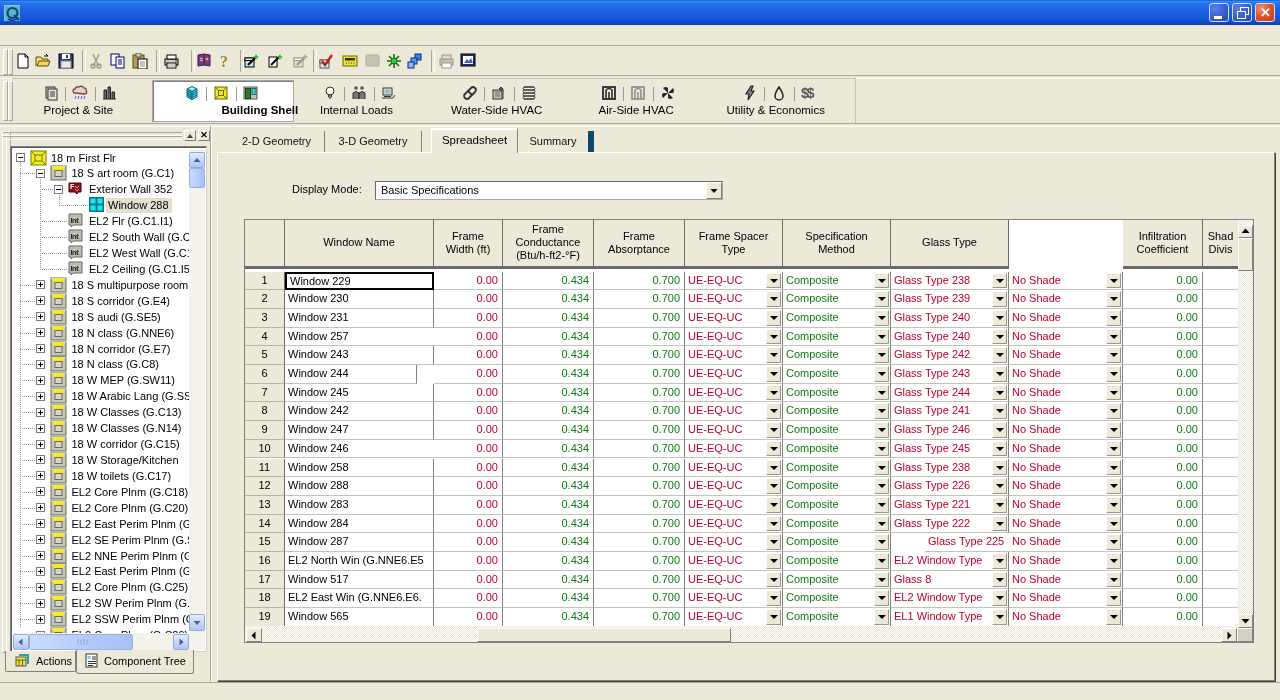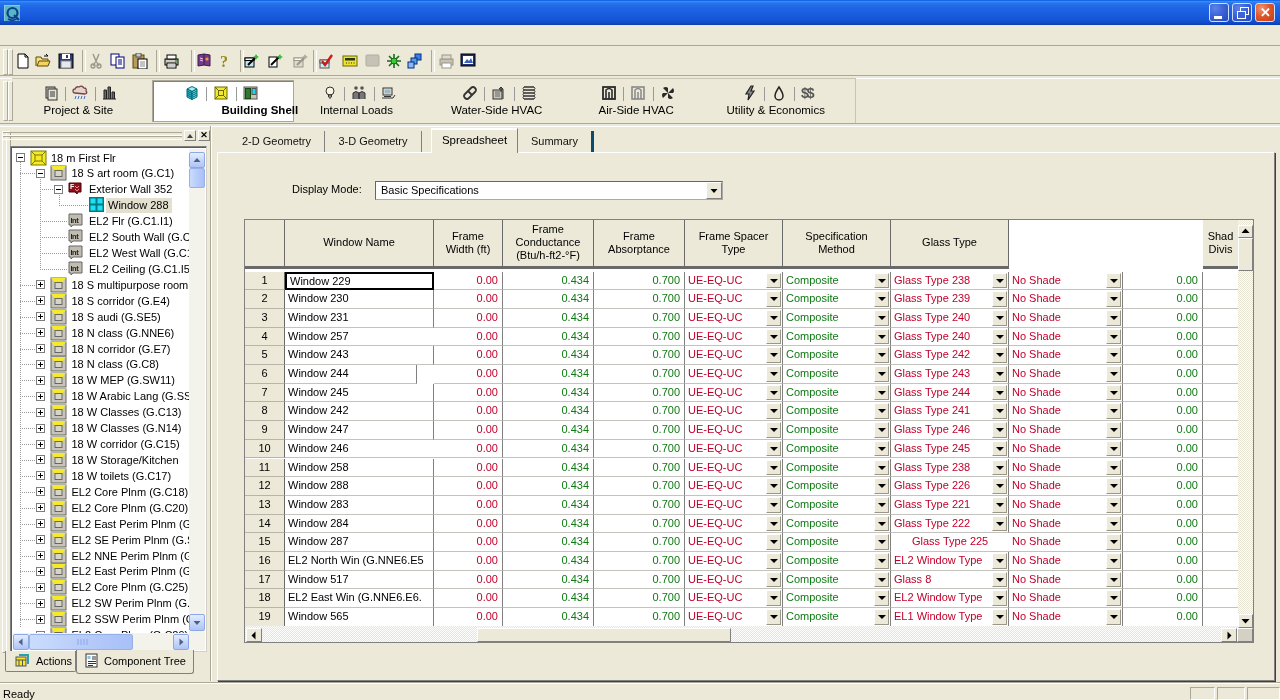--- a/index.html
+++ b/index.html
@@ -674,21 +674,21 @@
         <rect x="2.5" y="3" width="3" height="3" fill="#88C4E8"></rect>
         <path d="M7 4 h4 M7 6 h4 M3 8.5 h8 M3 10.5 h8 M3 12.5 h5" stroke="#333"></path>
       </svg>
       <span class="abs" style="left:27px;top:5px">Component Tree</span>
     </div>
 <div class="abs" style="left:210px;top:126px;width:1px;height:555px;background:#ACA899"></div>
     <div class="abs" style="left:211px;top:126px;width:1px;height:555px;background:#FFFFFF"></div>
     <div class="ttab" style="left:229px;top:131px;width:96px;height:21px;padding-top:4px;border-right:1px solid #808080;color:#111">2-D Geometry</div>
     <div class="ttab" style="left:325px;top:131px;width:97px;height:21px;padding-top:4px;border-right:1px solid #808080;color:#111">3-D Geometry</div>
     <div class="ttab" style="left:431px;top:128px;width:87px;height:25px;z-index:2;border:1px solid #808080;border-bottom:none;border-top-color:#fff;border-left-color:#fff;box-shadow:inset 0 1px 0 #fff;background:#ECE9D8;font-size:11.5px;padding-top:5px">Spreadsheet</div>
-    <div class="ttab" style="left:518px;top:131px;width:76px;height:21px;padding-top:4px;border-right:3px solid #0c4a6e;color:#111">Summary</div>
+    <div class="ttab" style="left:518px;top:131px;width:76px;height:21px;padding-top:4px;border-right:6px solid #0c4a6e;color:#111">Summary</div>
     <div id="panel" class="abs"></div>
     <div class="abs" style="left:292px;top:183px">Display Mode:</div>
     <div class="field" style="left:375px;top:181px;width:348px;height:19px"></div>
     <div class="abs" style="left:381px;top:184px">Basic Specifications</div>
     <div class="combobtn" style="left:706px;top:182px;width:16px;height:17px"><svg width="14" height="15" viewBox="0 0 14 15">
         <path d="M3.5 6 L7 10 L10.5 6 z" fill="#000"></path>
       </svg></div>
 <div id="grid" class="abs">
       <div class="hcell" style="left:0px;width:40px">
         <div></div>
@@ -707,20 +707,23 @@
       </div>
       <div class="hcell" style="left:440px;width:98px">
         <div>Frame Spacer<br>Type</div>
       </div>
       <div class="hcell" style="left:646px;width:118px">
         <div>Glass Type</div>
       </div>
       <div class="hcell" style="left:538px;width:108px">
         <div>Specification<br>Method</div>
       </div>
+      <div class="hcell" style="left:878px;width:80px">
+        <div>Infiltration<br>Coefficient</div>
+      </div>
       <div class="hcell" style="left:958px;width:36px">
         <div>Shad<br>Divis</div>
       </div>
       <div class="gr" style="top:51.5px">
         <div class="gc num" style="left:0px;width:40px;">1</div>
         <div class="gc lt" style="left:40px;width:149px;border:2px solid #000;line-height:15px;">Window 229</div>
         <div class="gc red rt" style="left:189px;width:69px;">0.00</div>
         <div class="gc grn rt" style="left:258px;width:91px;">0.434</div>
         <div class="gc grn rt" style="left:349px;width:91px;">0.700</div>
         <div class="gc red lt" style="left:440px;width:98px;">UE-EQ-UC<span class="dd"></span></div>
@@ -900,21 +903,21 @@
         <div class="gc lt" style="left:958px;width:36px;"></div>
       </div>
       <div class="gr" style="top:313.3px">
         <div class="gc num" style="left:0px;width:40px;">15</div>
         <div class="gc lt" style="left:40px;width:149px;">Window 287</div>
         <div class="gc red rt" style="left:189px;width:69px;">0.00</div>
         <div class="gc grn rt" style="left:258px;width:91px;">0.434</div>
         <div class="gc grn rt" style="left:349px;width:91px;">0.700</div>
         <div class="gc red lt" style="left:440px;width:98px;">UE-EQ-UC<span class="dd"></span></div>
         <div class="gc grn lt" style="left:538px;width:108px;">Composite<span class="dd"></span></div>
-        <div class="gc red lt" style="left:664px;width:118px;">Glass Type 225<span class="dd"></span></div>
+        <div class="gc red lt" style="left:680px;width:118px;">Glass Type 225<span class="dd"></span></div>
         <div class="gc red lt" style="left:764px;width:114px;">No Shade<span class="dd"></span></div>
         <div class="gc grn rt" style="left:878px;width:80px;">0.00</div>
         <div class="gc lt" style="left:958px;width:36px;"></div>
       </div>
       <div class="gr" style="top:332px">
         <div class="gc num" style="left:0px;width:40px;">16</div>
         <div class="gc lt" style="left:40px;width:149px;">EL2 North Win (G.NNE6.E5</div>
         <div class="gc red rt" style="left:189px;width:69px;">0.00</div>
         <div class="gc grn rt" style="left:258px;width:91px;">0.434</div>
         <div class="gc grn rt" style="left:349px;width:91px;">0.700</div>
@@ -976,18 +979,12 @@
       <div class="flatbtn" style="left:993px;top:5px;width:15px;height:13px"><svg width="13" height="11" viewBox="0 0 13 11">
           <path d="M2.5 7 L6.5 2.5 L10.5 7 z" fill="#000"></path>
         </svg></div>
       <div class="flatbtn" style="left:993px;top:18px;width:15px;height:33px"></div>
       <div class="flatbtn" style="left:993px;top:394px;width:15px;height:14px"><svg width="13" height="12" viewBox="0 0 13 12">
           <path d="M2.5 4 L6.5 8.5 L10.5 4 z" fill="#000"></path>
         </svg></div>
       <div class="flatbtn" style="left:992px;top:408px;width:16px;height:14px;background:#D4D0C4"></div>
     </div>
 <div class="abs" style="left:0;top:682px;width:1280px;height:1px;background:#ACA899"></div>
-    <div id="status" class="abs">
-      <span class="abs" style="left:3px;top:4px">Ready</span>
-      <div class="spanel" style="left:1190px;width:25px"></div>
-      <div class="spanel" style="left:1217px;width:28px"></div>
-      <div class="spanel" style="left:1247px;width:33px"></div>
-    </div>
 </div>
 </body></html>

